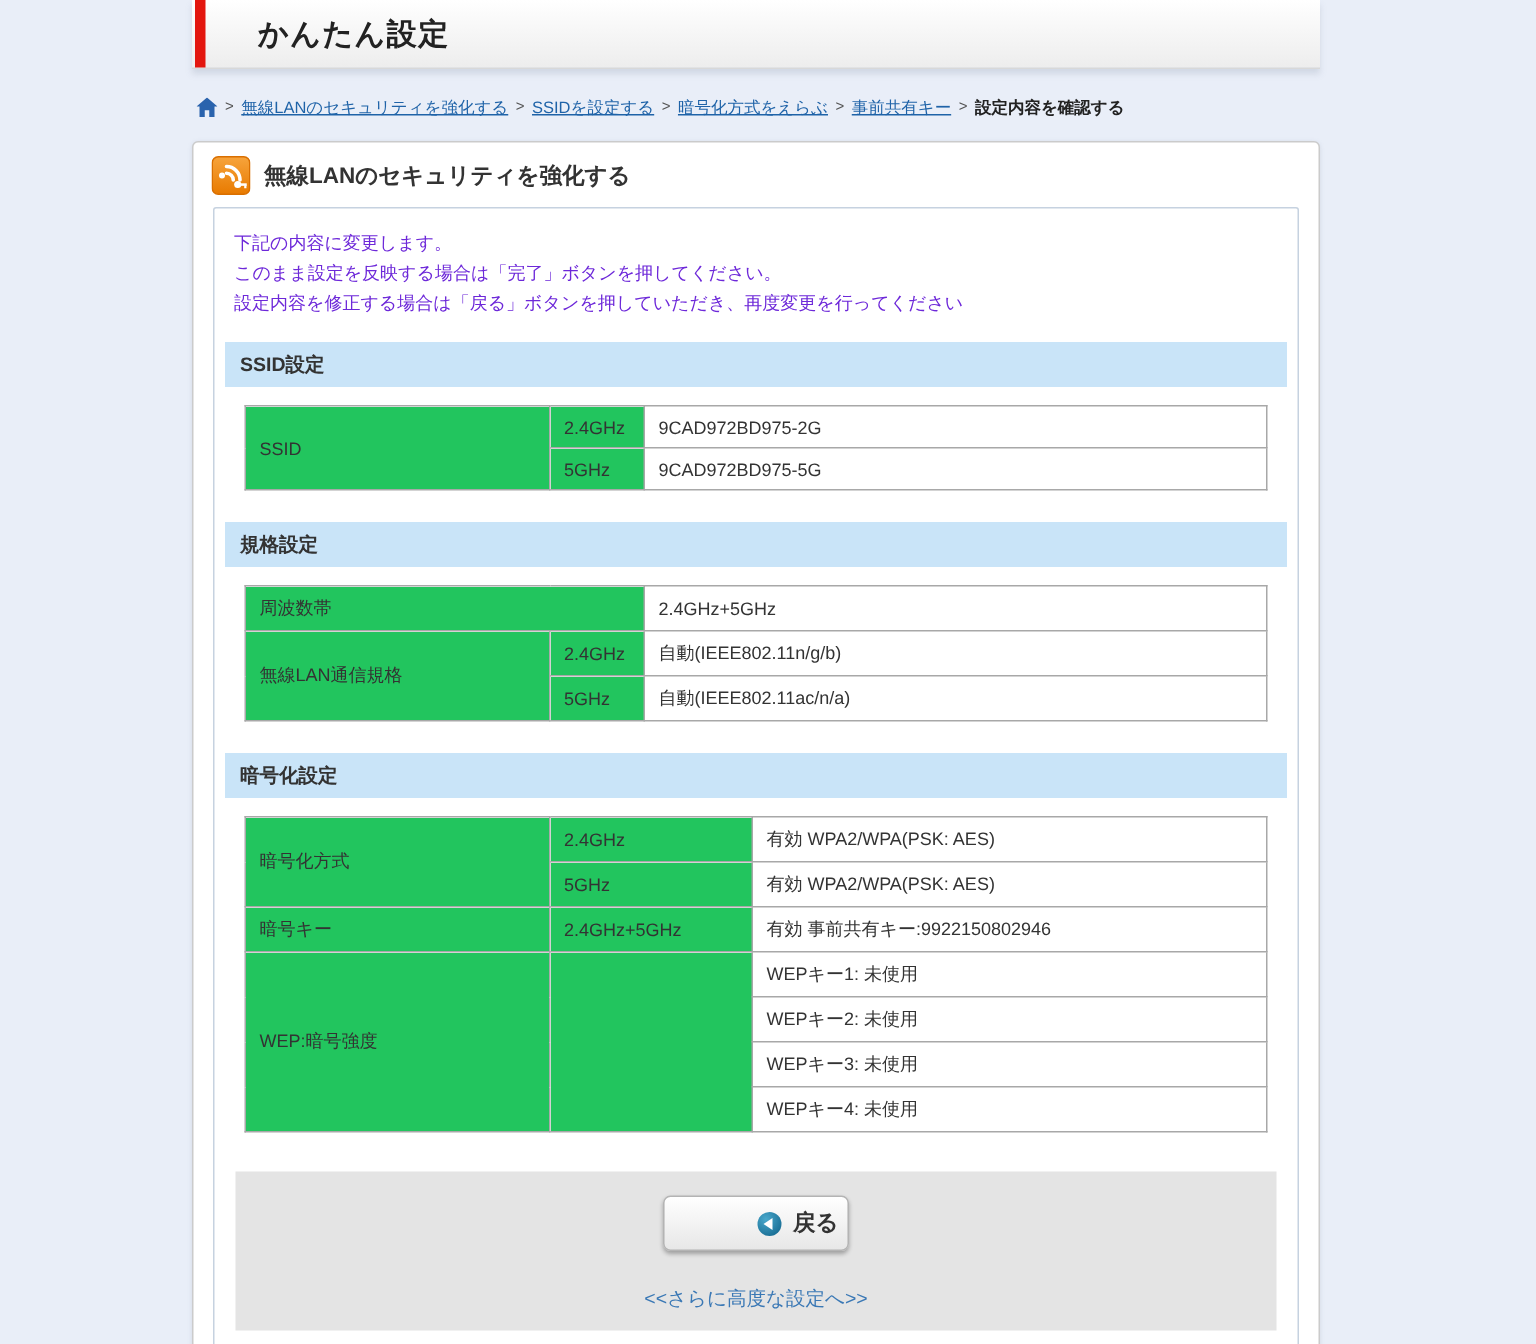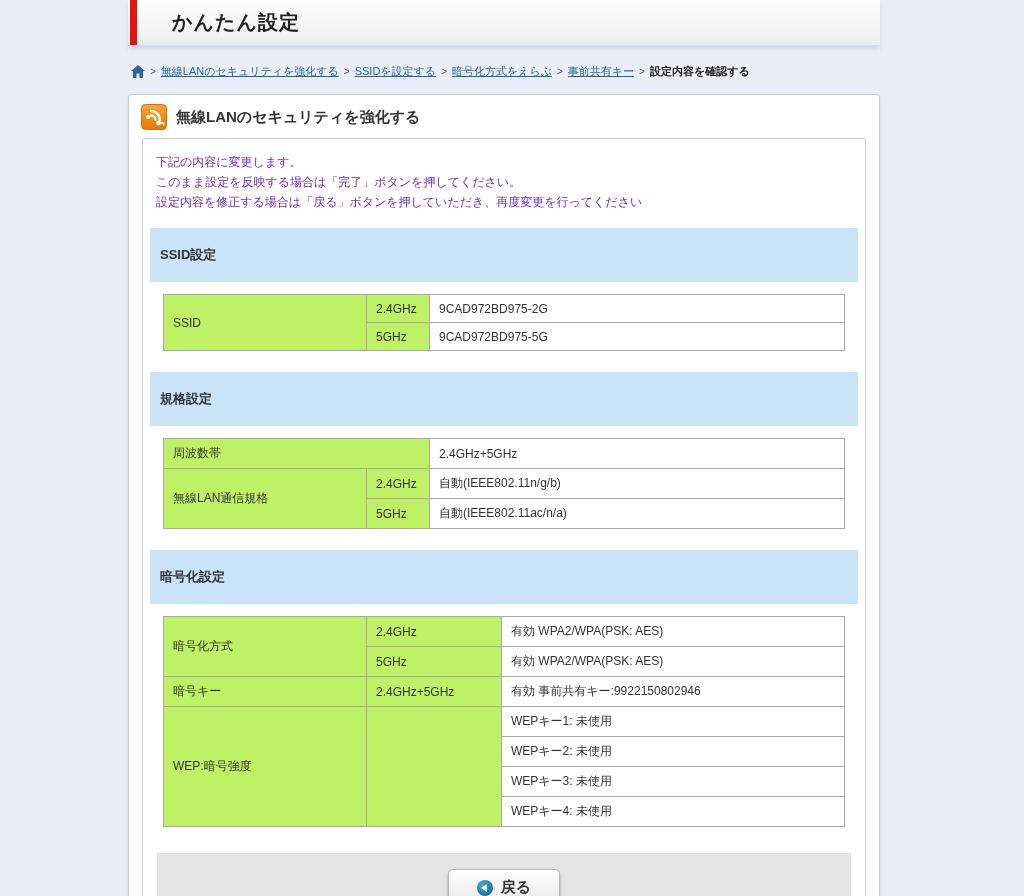--- a/index.html
+++ b/index.html
@@ -44,44 +44,44 @@
 
   .panel-inner{
     margin:0 13px;border:1px solid #c6d2e0;border-radius:2px;
     padding:10px 7px 12px;
   }
   .intro{margin:4px 6px 16px;font-size:12px;line-height:1.65;color:#6d28d9;}
 
   
   .section{margin-bottom:21px;}
   .sec-header{
-    background:#c9e4f8;padding:18px 10px;font-size:13px;font-weight:bold;color:#333;
+    background:#c9e4f8;padding:6px 10px;font-size:13px;font-weight:bold;color:#333;
   }
   table.sec-table{
     width:calc(100% - 26px);margin:12px 13px 0;
     border-collapse:collapse;font-size:12px;color:#333;table-layout:fixed;
   }
   table.sec-table td{border:1px solid #a8a8a8;padding:6px 9px;height:15px;overflow:hidden;white-space:nowrap;}
-  td.c-label{background:#bef264;}
+  td.c-label{background:#22c55e;}
   td.c-value{background:#ffffff;}
   col.c1{width:203px;}
   col.c2{width:63px;}
   table.freq-wide col.c2{width:135px;}
 
   
   .action-strip{background:#e4e4e4;margin:26px 7px 0;padding:16px 0 12px;text-align:center;}
   .buttons{display:flex;justify-content:center;align-items:center;gap:13px;}
   button{font-family:inherit;}
   .btn-back{
-    width:112px;height:37px;
+    width:124px;height:37px;
     background:linear-gradient(#ffffff,#e7e7e7);
     border:1px solid #b4b4b4;border-radius:5px;
     font-size:15px;font-weight:bold;color:#333;
     box-shadow:0 2px 3px rgba(0,0,0,.3);
-    display:flex;align-items:center;justify-content:center;gap:8px;cursor:pointer;
+    display:flex;align-items:center;justify-content:flex-end;gap:8px;cursor:pointer;
   }
   .hl{border:3px solid #e60000;padding:3px;display:inline-block;line-height:0;}
   .btn-done{
     width:168px;height:38px;
     background:linear-gradient(#ffee8c,#f9c006 55%,#f09c00);
     border:1px solid #cf9400;border-radius:5px;
     font-size:15px;font-weight:bold;color:#222;
     box-shadow:inset 0 1px 0 #fff8c9;
     display:flex;align-items:center;justify-content:center;gap:8px;cursor:pointer;
   }

